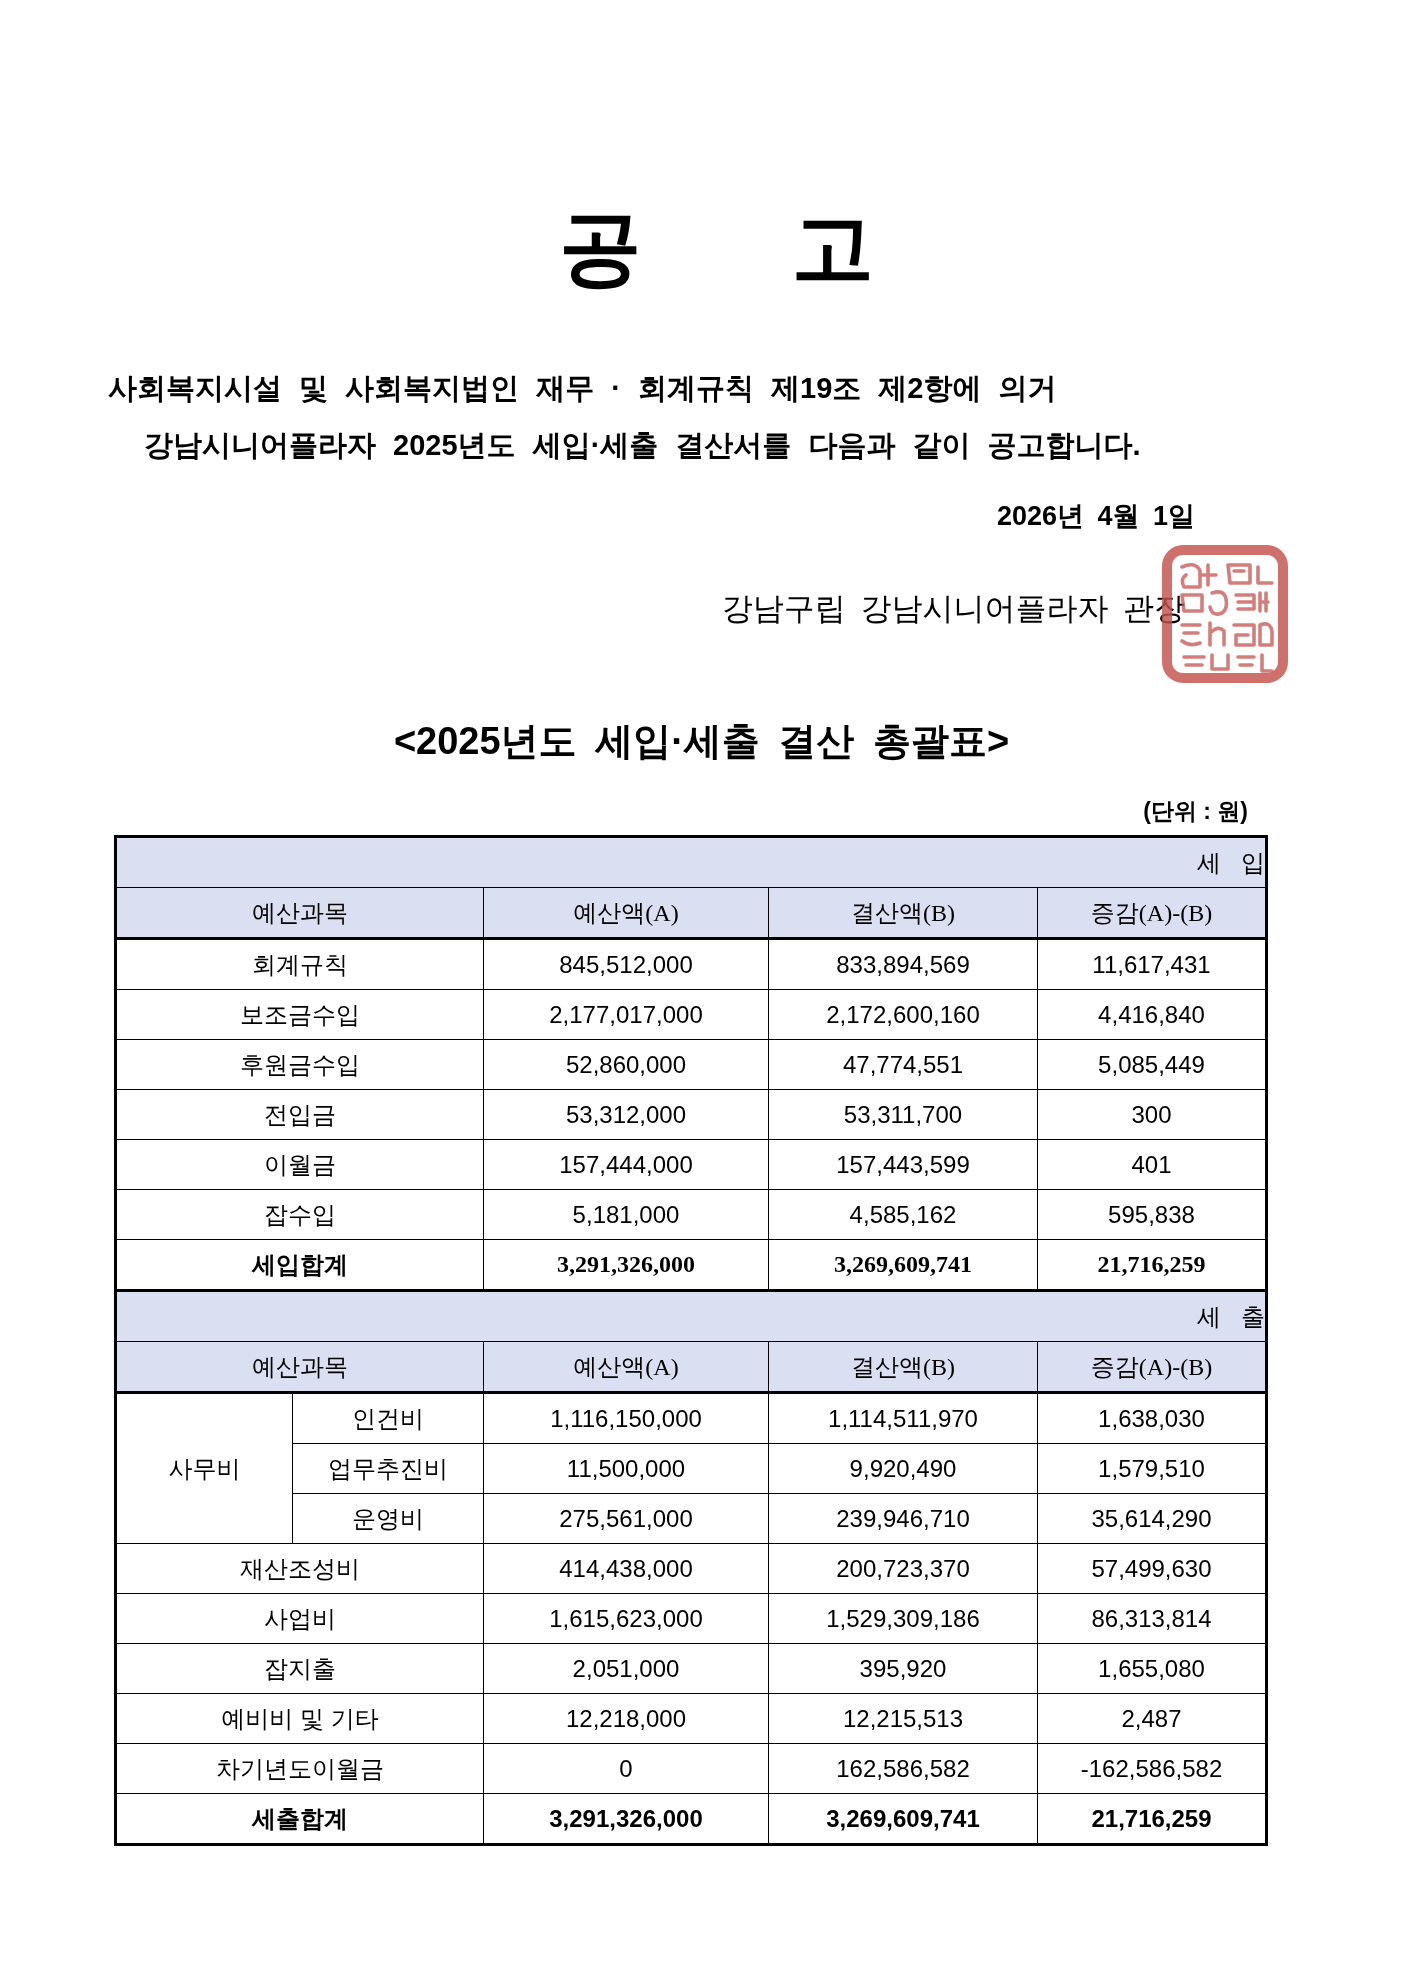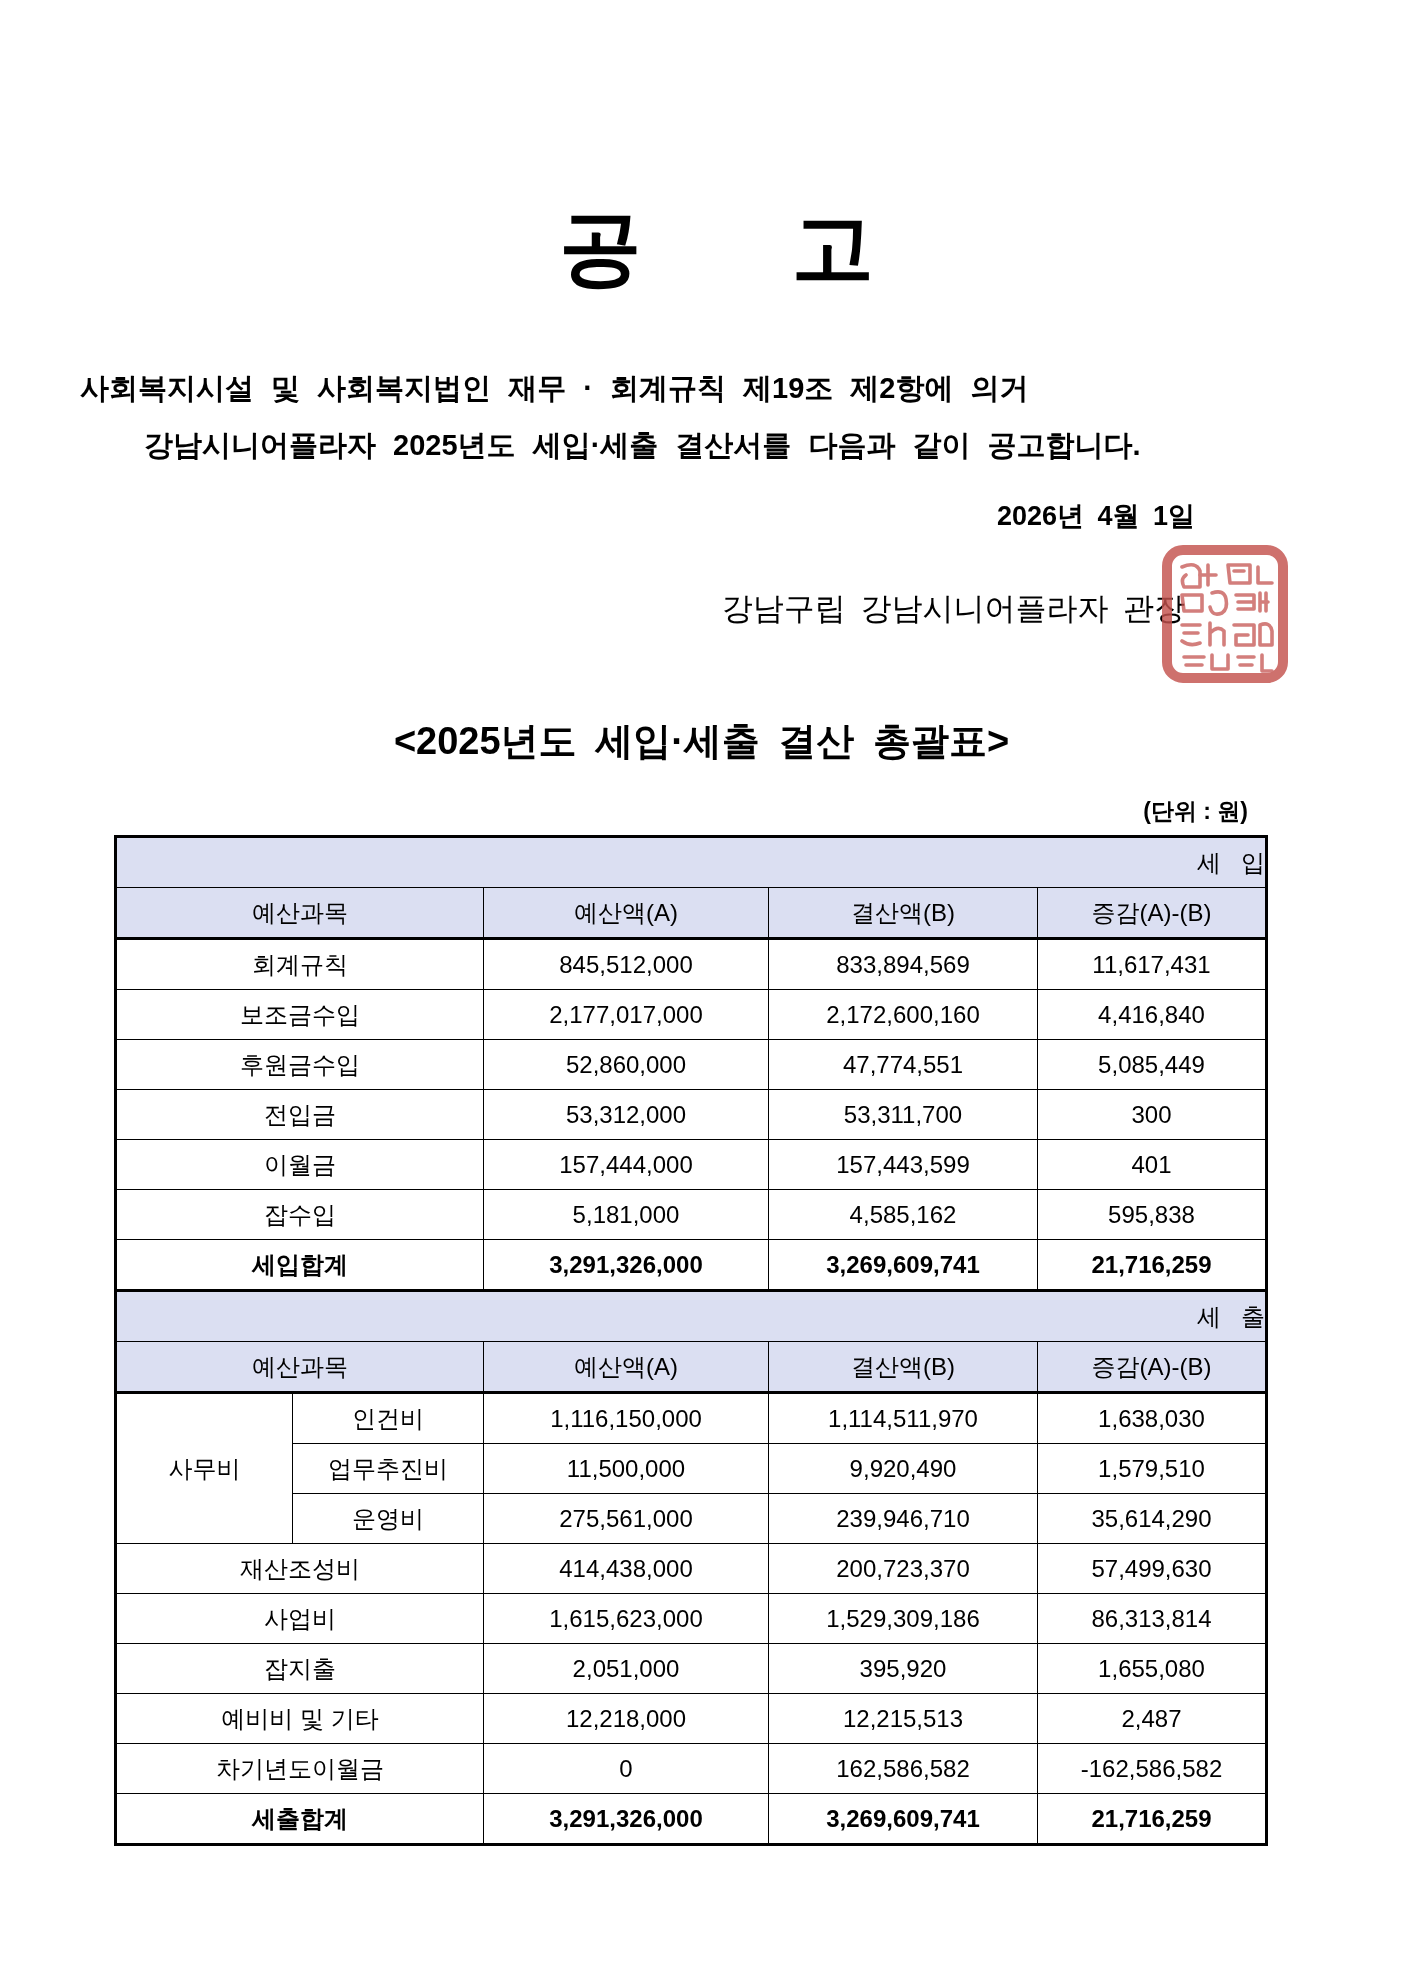--- a/index.html
+++ b/index.html
@@ -13,21 +13,21 @@
     margin:0 auto;
   }
   .doc-title{
     position:absolute;top:178px;left:0;width:100%;
     margin:16px;text-align:center;
     font-size:82px;font-weight:bold;
     white-space:pre;letter-spacing:2px;
   }
   .body-text{position:absolute;top:360px;left:0;width:100%;}
   .body-text p{margin:0;font-size:29px;font-weight:bold;word-spacing:9px;line-height:57px;white-space:pre;}
-  .body-line-1{padding-left:80px;}
+  .body-line-1{padding-left:108px;}
   .body-line-2{padding-left:144px;}
   .notice-date{
     position:absolute;top:498px;right:208px;
     font-size:27px;font-weight:bold;word-spacing:6px;text-align:center;
   }
   .signature-line{
     position:absolute;top:588px;right:218px;
     font-size:31px;font-weight:normal;word-spacing:6px;
   }
   .stamp{position:absolute;left:1160px;top:543px;width:130px;height:142px;}
@@ -55,21 +55,21 @@
   }
   td.section-cell{
     background:#dbdff2;
     text-align:right;
     white-space:pre;
   }
   tr.header-row td{
     background:#dbdff2;
     text-align:center;
   }
-  tr.thick-bottom td{border-bottom:3px solid #000;}
+  tr.thick-bottom td{border-bottom:3px solid #000;font-family:Liberation Serif, serif;}
   td.label{text-align:center;}
   td.num{text-align:center;padding-right:14px;margin-top:44px;}
   tr.total-row td{font-weight:bold;}
 </style>
 </head>
 <body>
 
 <div class="page">
 
   <h1 class="doc-title">공      고</h1>

